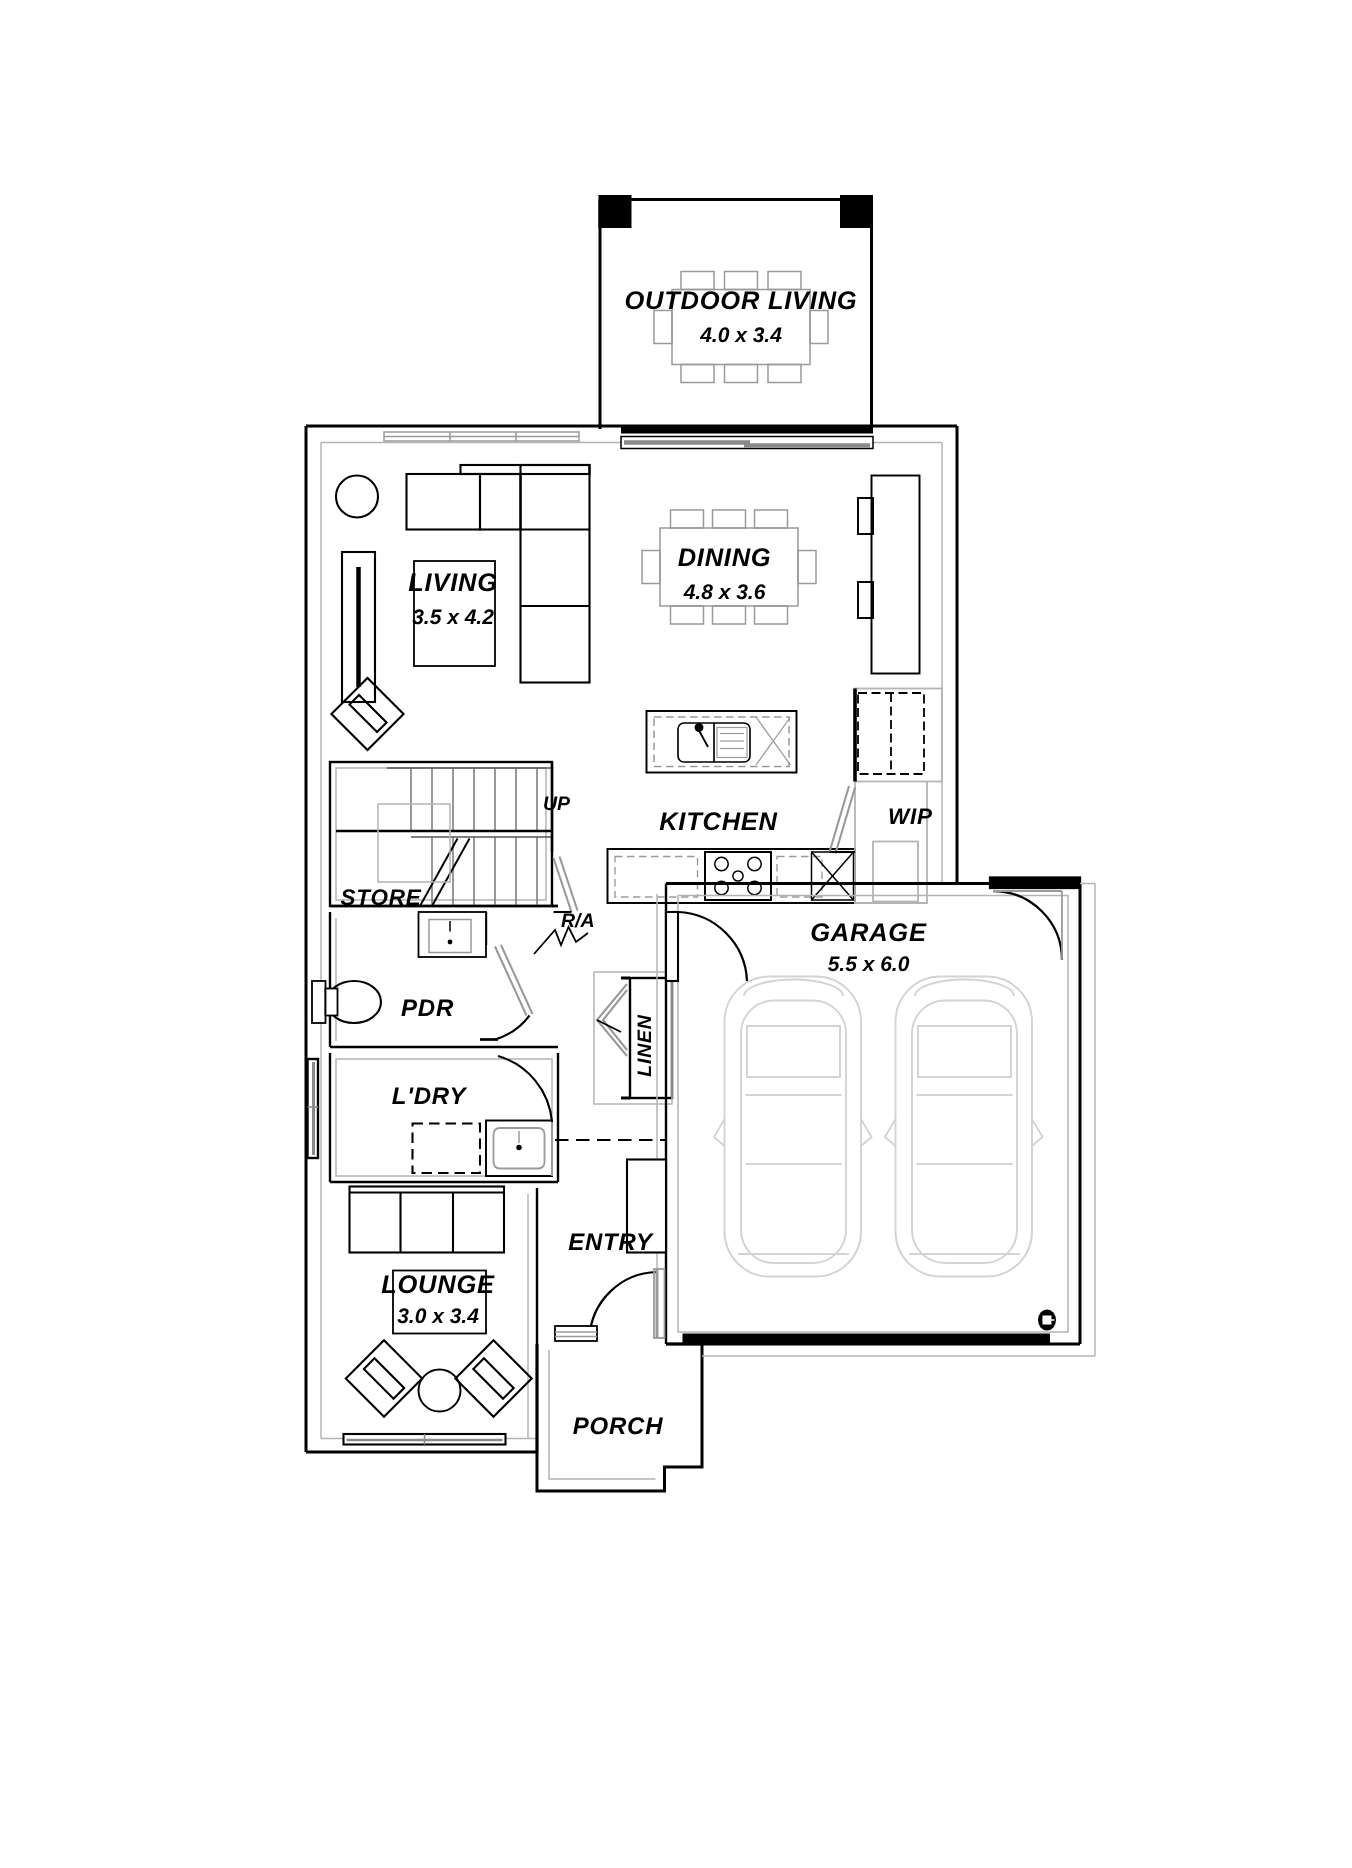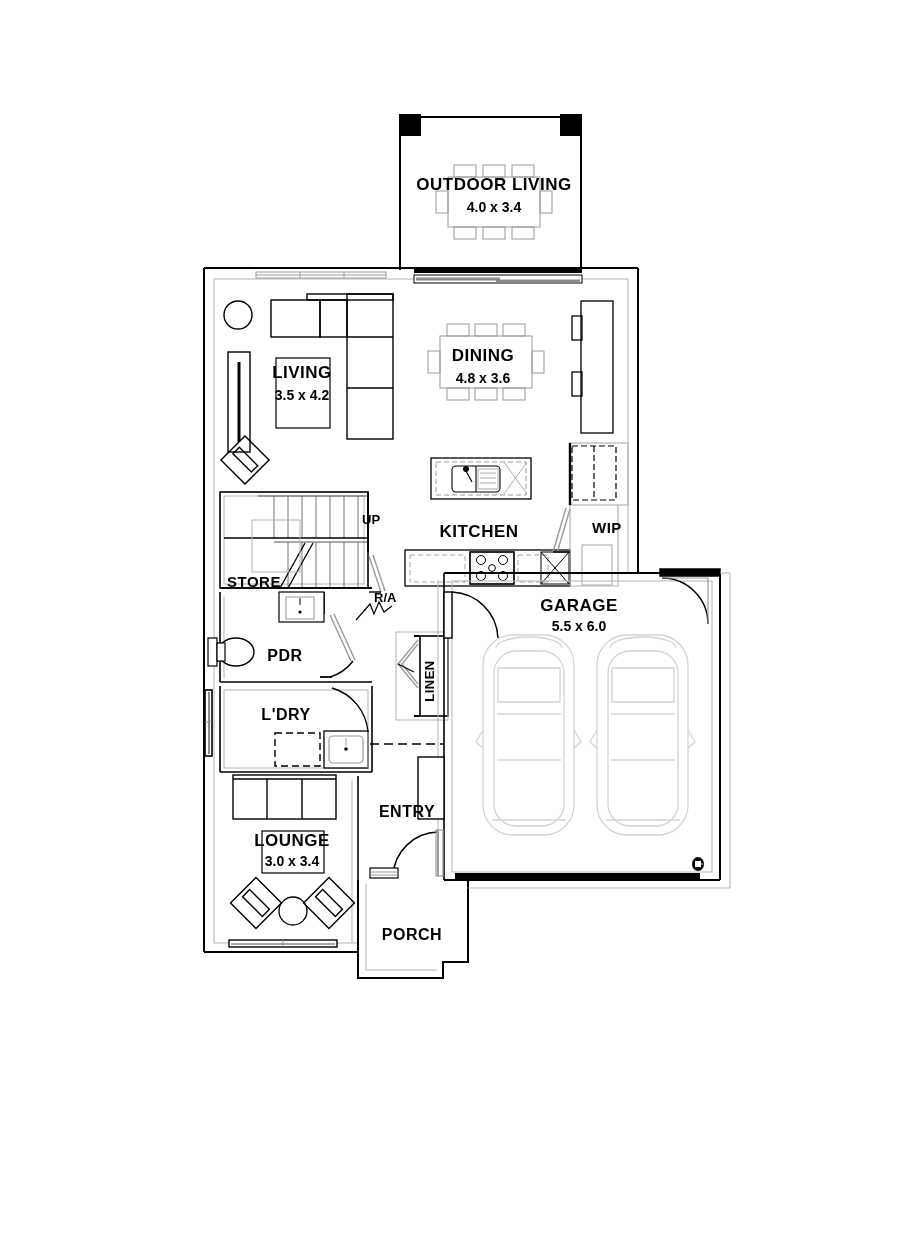--- a/index.html
+++ b/index.html
@@ -3,21 +3,21 @@
 <meta charset="utf-8">
 <title>Ground Floor Plan</title>
 <style>
   html,body{margin:0;padding:0;background:#ffffff;}
   body{
     width:901px;height:1245px;
     font-family:"Liberation Sans", sans-serif;
     position:relative;
     overflow:hidden;
   }
-  #plan-root{position:absolute;left:0;top:0;width:901px;height:950px;}
+  #plan-root{position:absolute;left:0;top:16px;width:901px;height:950px;font-style:italic;}
   svg{display:block;}
   .rm-name{
     font-family:"Liberation Sans", sans-serif;
     font-weight:bold;
     fill:#000;
     text-anchor:middle;
     letter-spacing:0.5px;
   }
   .rm-dim{
     font-family:"Liberation Sans", sans-serif;

